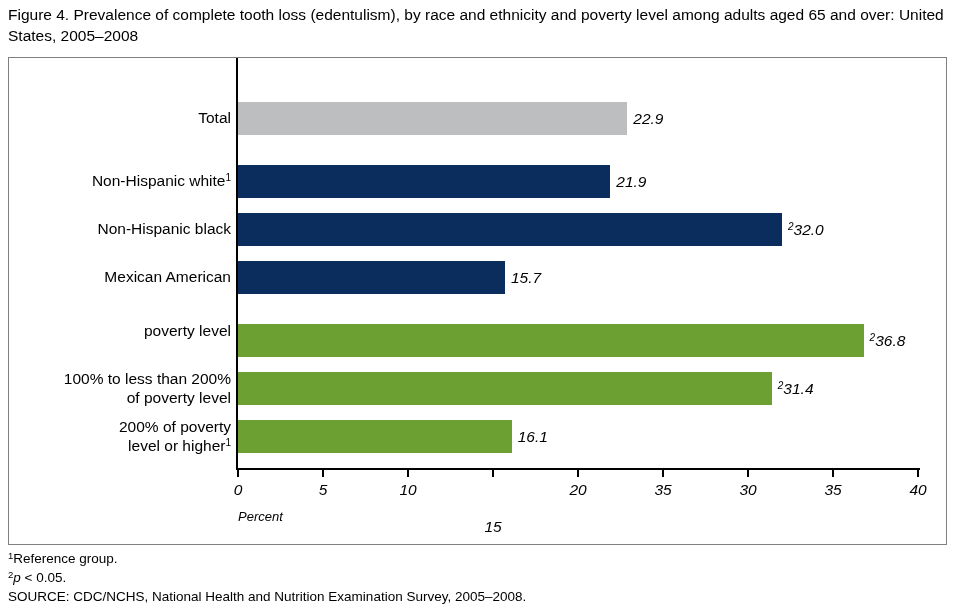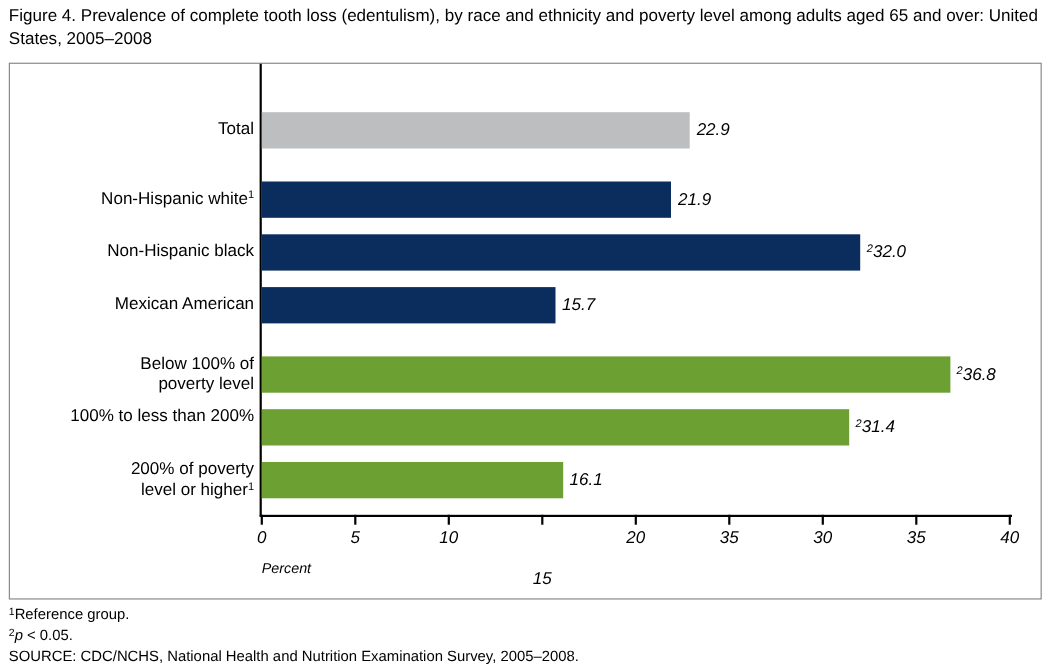--- a/index.html
+++ b/index.html
@@ -174,22 +174,22 @@
 
 <div id="figure-title">Figure 4. Prevalence of complete tooth loss (edentulism), by race and ethnicity and poverty level among adults aged 65 and over: United States, 2005–2008</div>
 
 <div id="chart-frame">
 
   <div id="cat-label-col">
       <div class="cat-label" style="top: 13px;"><div>Total</div></div>
       <div class="cat-label" style="top: 76px;"><div>Non-Hispanic white<sup>1</sup></div></div>
       <div class="cat-label" style="top: 124px;"><div>Non-Hispanic black</div></div>
       <div class="cat-label" style="top: 172px;"><div>Mexican American</div></div>
-      <div class="cat-label" style="top: 225.5px;"><div>Below 100% of</div><div>poverty level</div></div>
-      <div class="cat-label" style="top: 273.5px;"><div>100% to less than 200%</div></div>
+      <div class="cat-label" style="top: 225.5px;"><div>poverty level</div></div>
+      <div class="cat-label" style="top: 273.5px;"><div>100% to less than 200%</div><div>of poverty level</div></div>
       <div class="cat-label" style="top: 321.5px;"><div>200% of poverty</div><div>level or higher<sup>1</sup></div></div>
     </div>
 
   <div id="plot-area">
     <div id="y-axis-line"></div>
     <div id="x-axis-line"></div>
     <div id="bars-container">
         <div class="bar-row" style="top: 7px; width: 680px;">
           <div class="bar" style="width: 389.3px; background: rgb(188, 190, 192);"></div>
           <div class="bar-value" style="left: 389.3px;">22.9</div>

